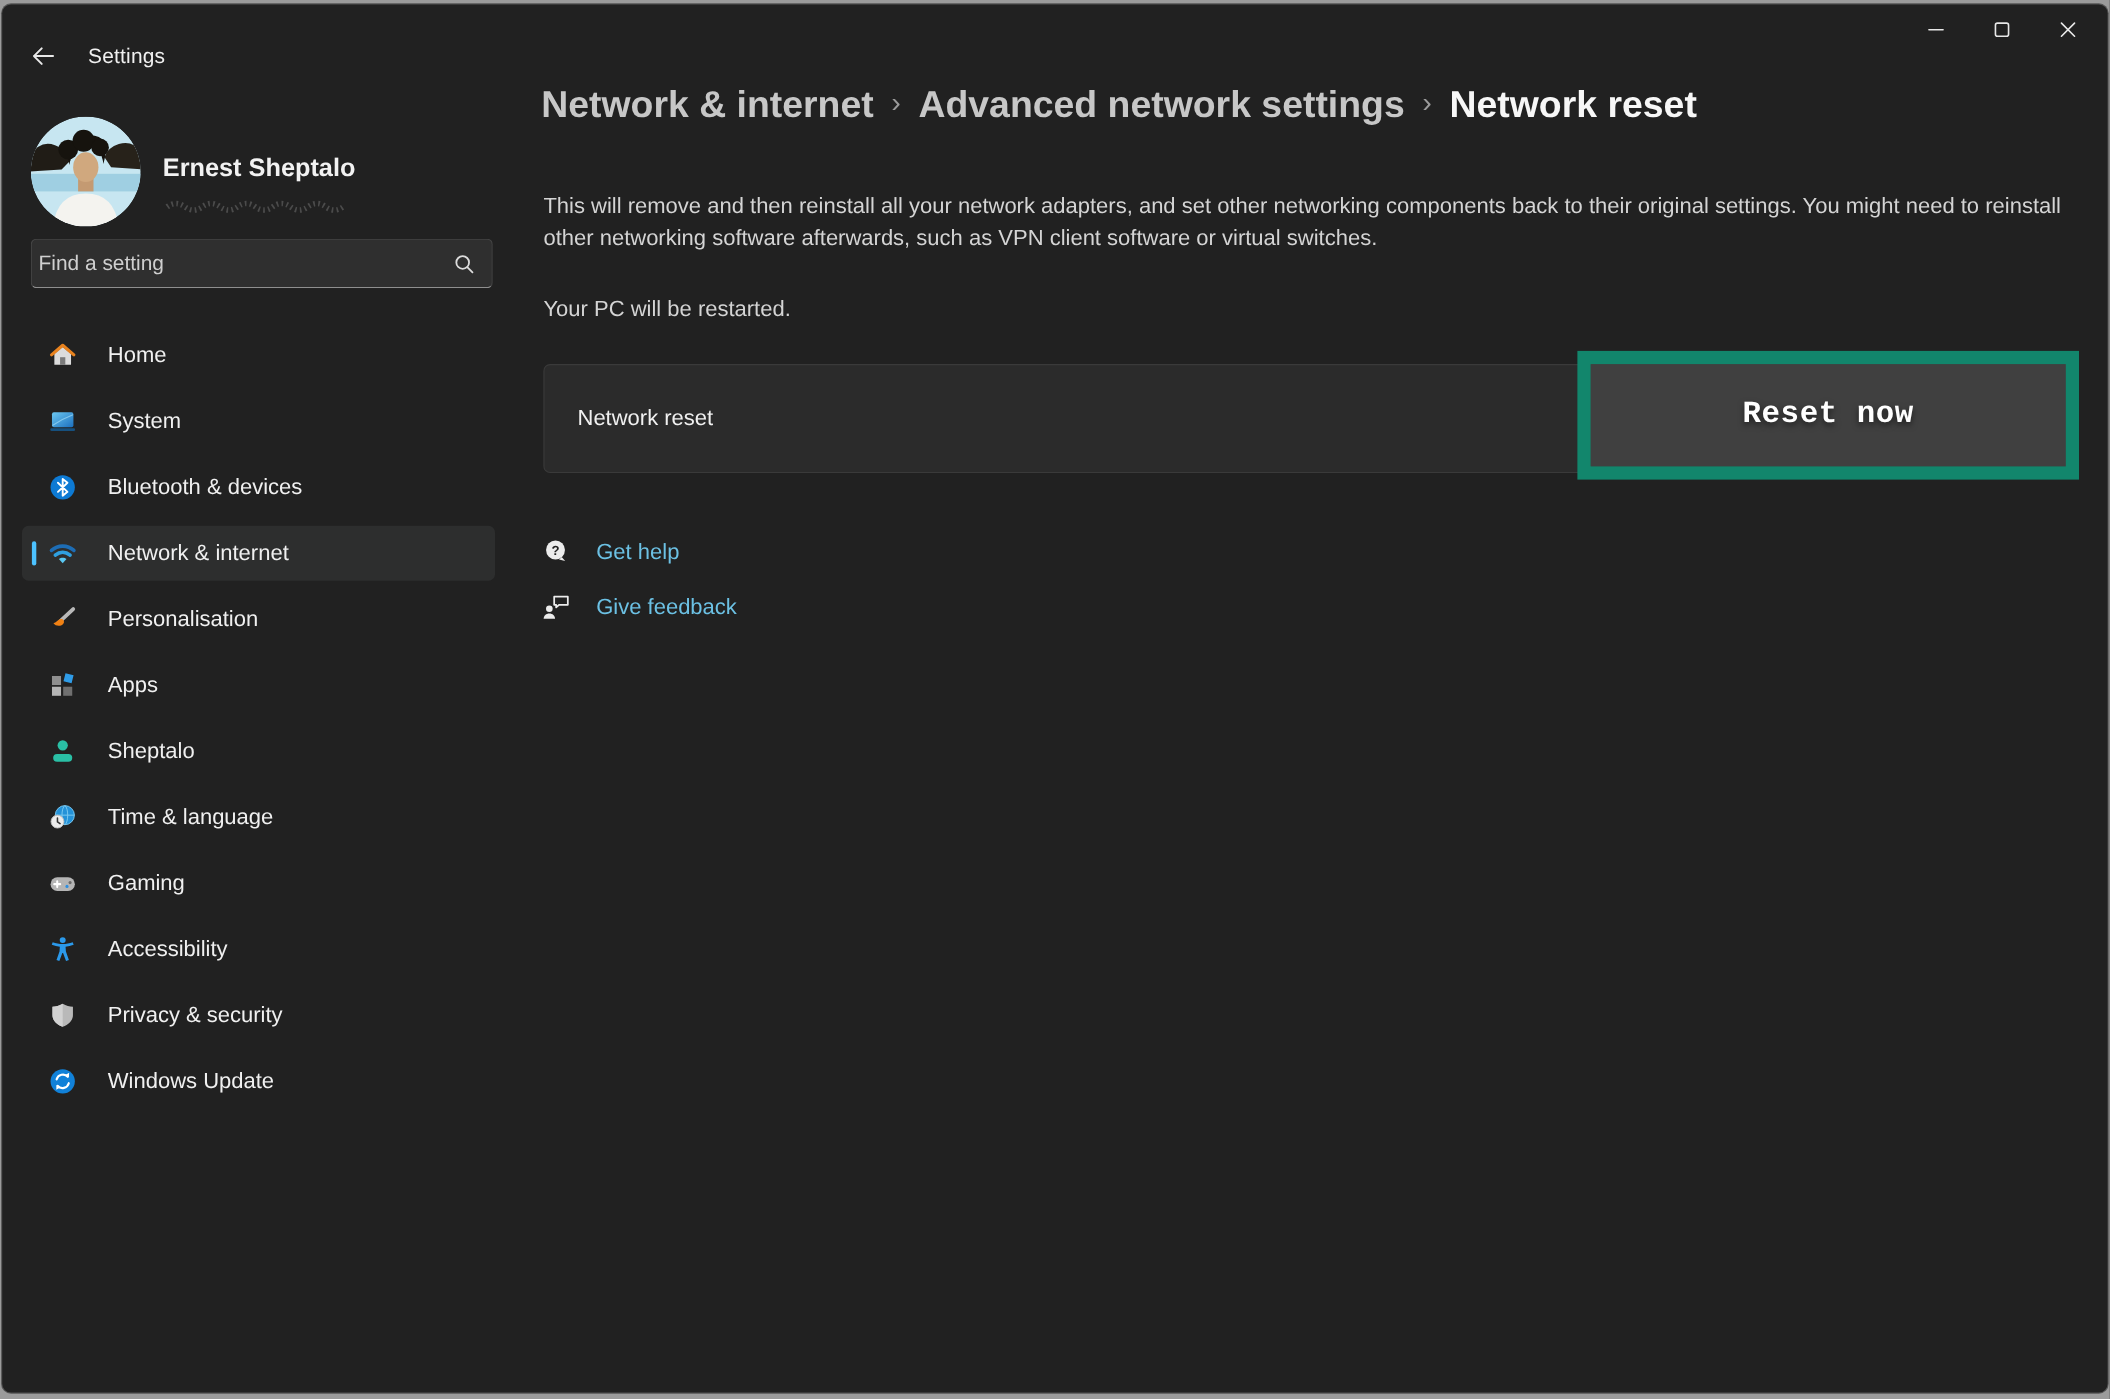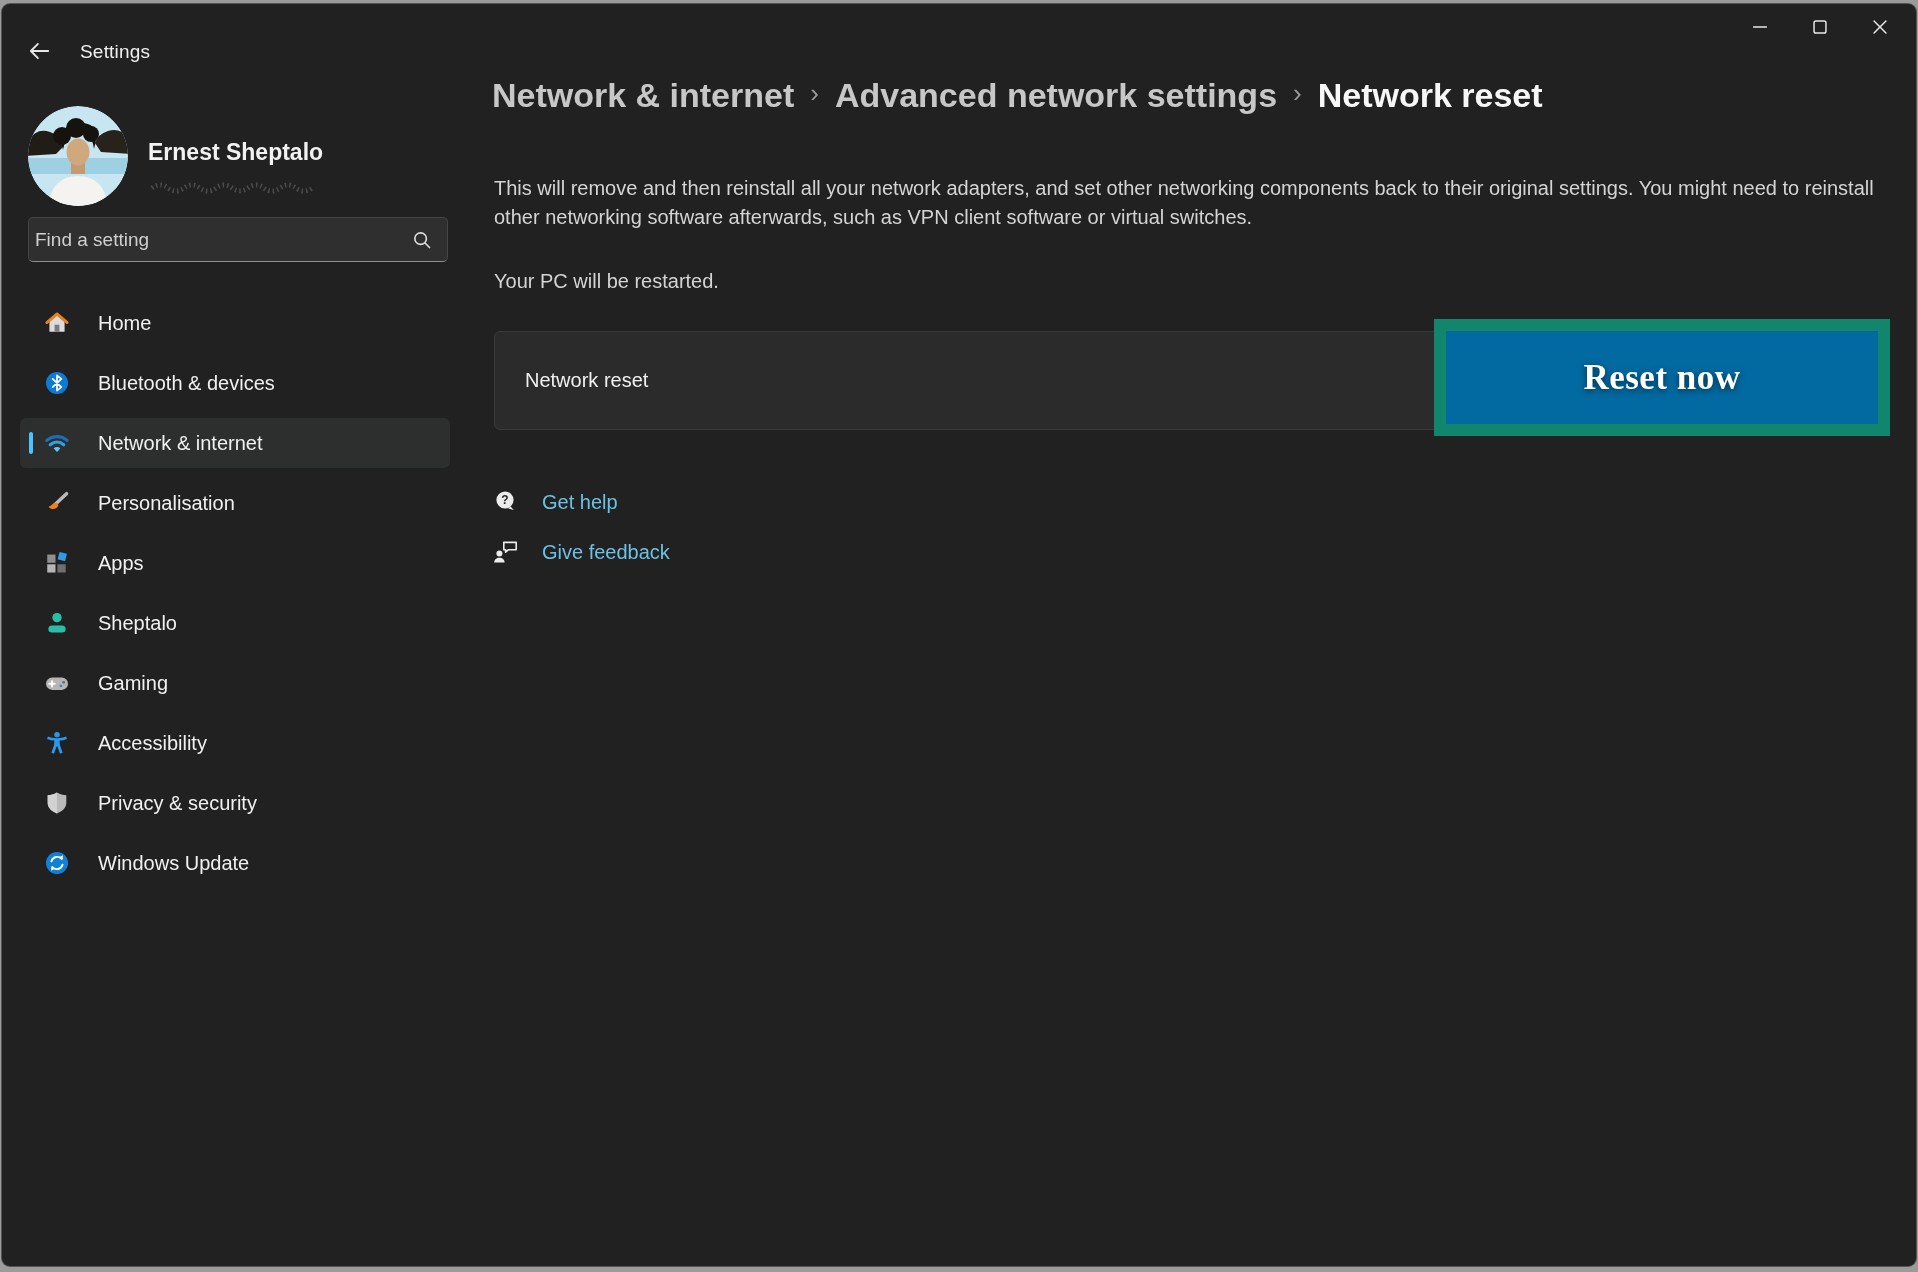--- a/index.html
+++ b/index.html
@@ -100,23 +100,23 @@
   }
   .setting-card .card-label{
     margin-left:30px;font-size:20px;color:#f0f0f0;
   }
   .highlight-box{
     position:absolute;left:1432px;top:315px;width:456px;height:117px;
     box-sizing:border-box;padding:12px;z-index:5;
   }
   .reset-btn{
     width:100%;height:100%;border:none;cursor:pointer;
-    background:#0369a1;color:#ffffff;
-    font-family:Liberation Serif, serif;
-    font-size:35px;font-weight:600;letter-spacing:.5px;
+    background:#404040;color:#ffffff;
+    font-family:Liberation Mono, monospace;
+    font-size:28px;font-weight:600;letter-spacing:.5px;
     text-shadow:0 2px 6px rgba(0,0,0,.55);
     display:flex;align-items:center;justify-content:center;
   }
   .help-links{
     position:absolute;left:490px;top:481px;display:flex;flex-direction:column;
   }
   .help-row{
     display:flex;align-items:center;height:34px;margin-bottom:16px;cursor:pointer;
   }
   .help-row .h-icon{width:28px;height:28px;display:flex;}
@@ -299,20 +299,29 @@
     <div class="nav-item">
 
       <span class="nav-icon">
           <svg width="26" height="26">
             <use href="#home-icon"></use>
           </svg>
         </span>
       <span class="nav-label">Home</span>
     </div>
 
+    <div class="nav-item">
+
+      <span class="nav-icon">
+          <svg width="26" height="26">
+            <use href="#system-icon"></use>
+          </svg>
+        </span>
+      <span class="nav-label">System</span>
+    </div>
 
     <div class="nav-item">
 
       <span class="nav-icon">
           <svg width="26" height="26">
             <use href="#bluetooth-icon"></use>
           </svg>
         </span>
       <span class="nav-label">Bluetooth &amp; devices</span>
     </div>
@@ -350,20 +359,29 @@
     <div class="nav-item">
 
       <span class="nav-icon">
           <svg width="26" height="26">
             <use href="#accounts-icon"></use>
           </svg>
         </span>
       <span class="nav-label">Sheptalo</span>
     </div>
 
+    <div class="nav-item">
+
+      <span class="nav-icon">
+          <svg width="26" height="26">
+            <use href="#time-language-icon"></use>
+          </svg>
+        </span>
+      <span class="nav-label">Time &amp; language</span>
+    </div>
 
     <div class="nav-item">
 
       <span class="nav-icon">
           <svg width="26" height="26">
             <use href="#gaming-icon"></use>
           </svg>
         </span>
       <span class="nav-label">Gaming</span>
     </div>

